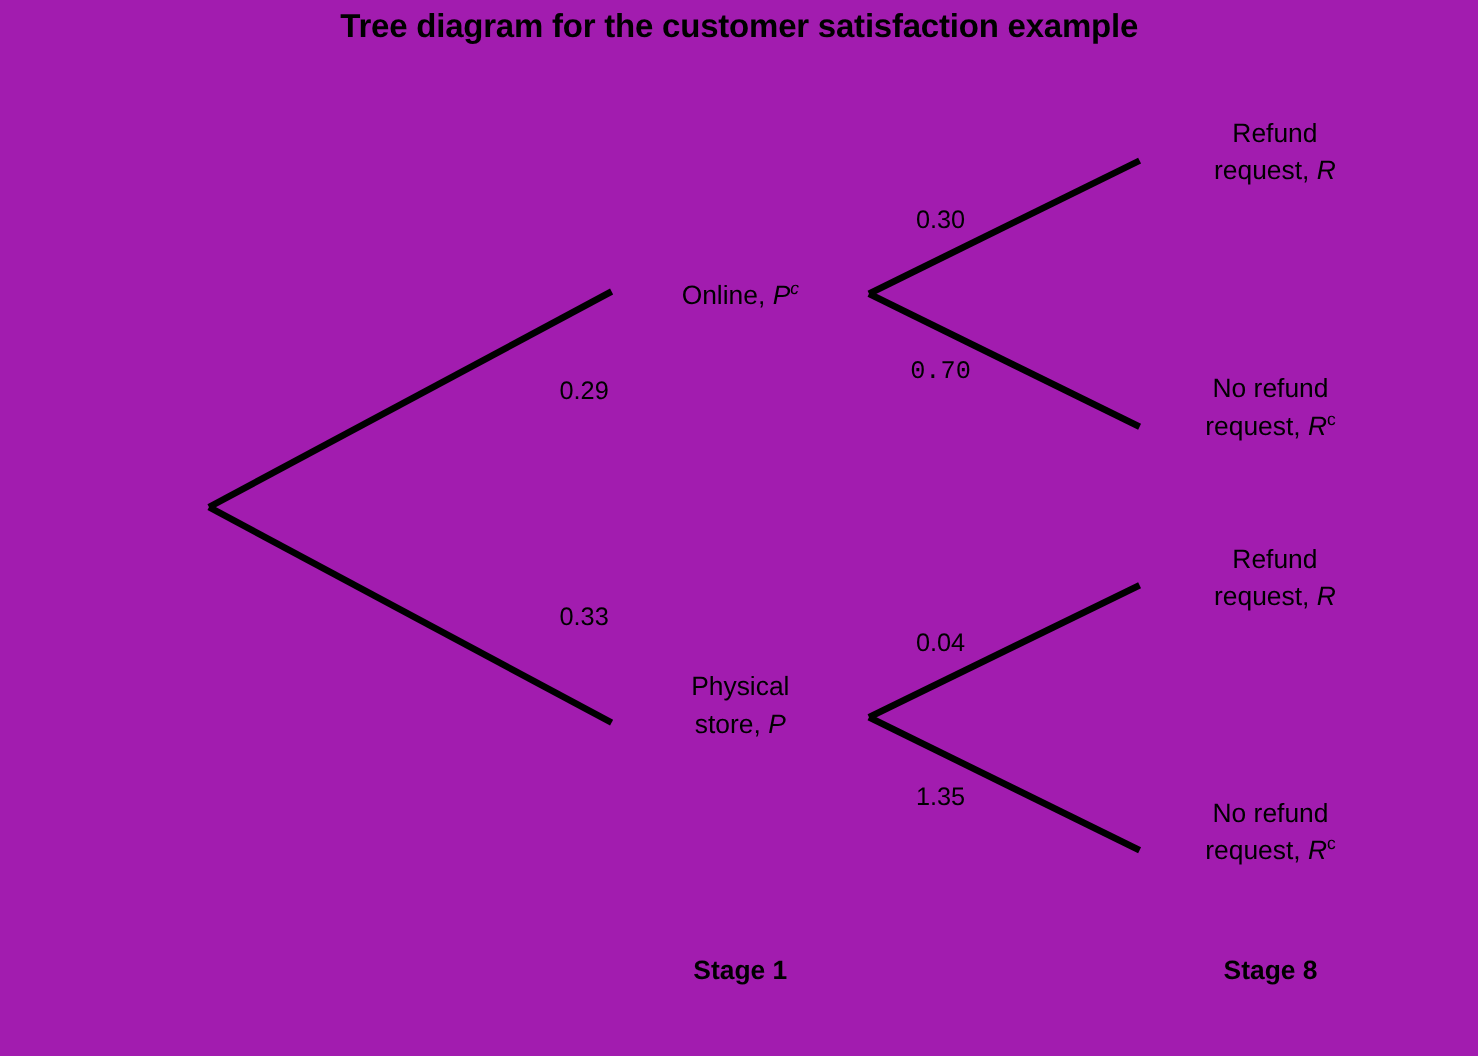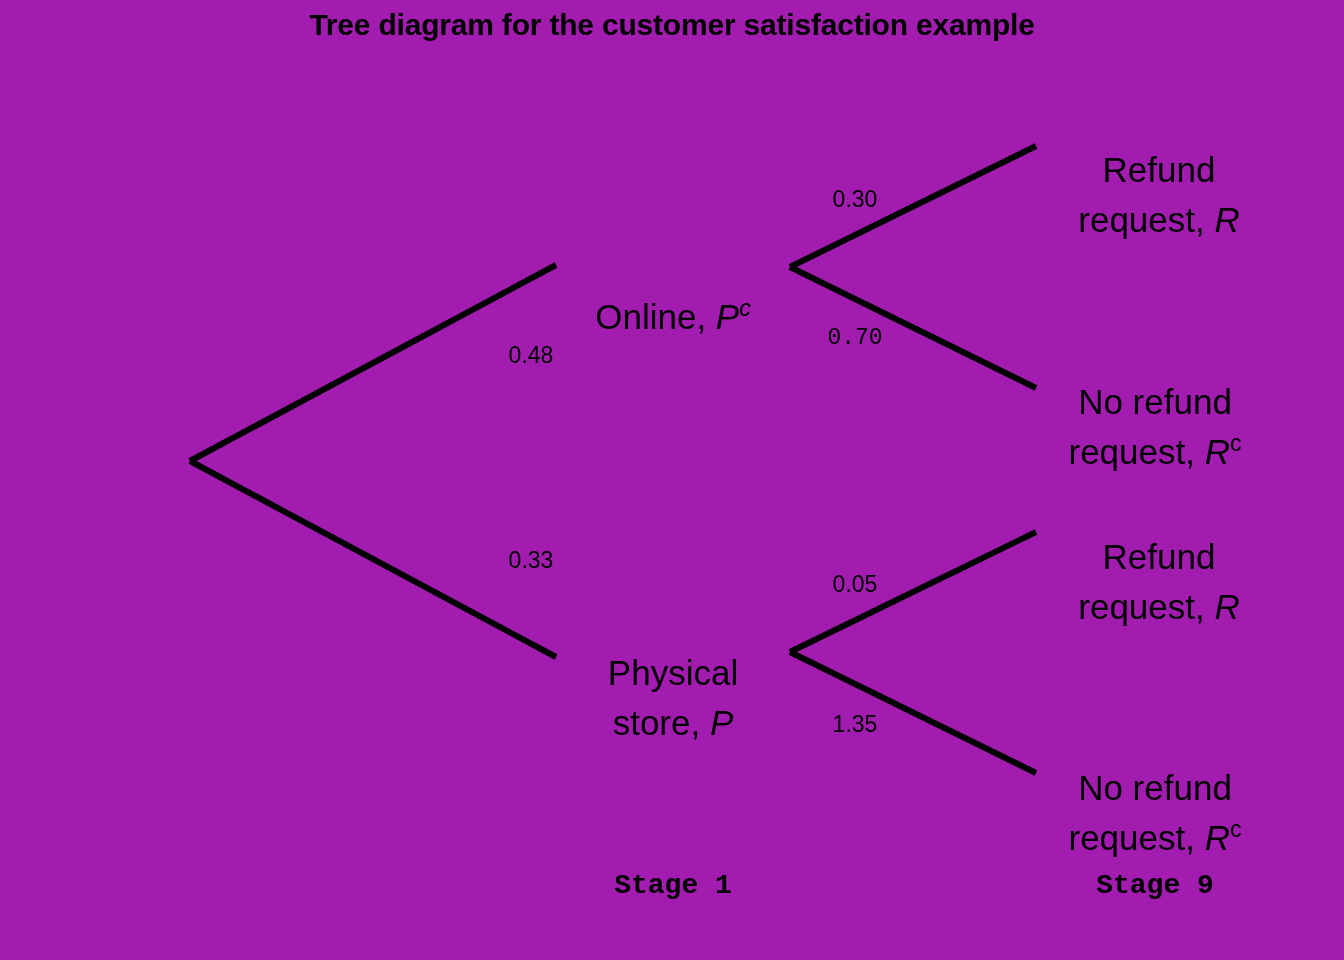--- a/index.html
+++ b/index.html
@@ -40,33 +40,31 @@
     position: absolute;
     left: 0;
     top: 8px;
     width: 1344px;
     text-align: center;
     font-size: 30px;
     font-weight: bold;
     letter-spacing: -0.2px;
   }
   .node-label {
-    font-size: 35px;
+    font-size: 24px;
     text-align: center;
-    margin-top: 40px;
   }
   .prob-label {
     font-size: 23px;
     text-align: center;
   }
   .stage-label {
-    font-size: 28px;
+    font-size: 24px;
     font-weight: bold;
     text-align: center;
-    font-family: Liberation Mono, monospace;
   }
   .ital {
     font-style: italic;
   }
   .sup-ital {
     font-style: italic;
     font-size: 0.66em;
     vertical-align: super;
     line-height: 0;
   }
@@ -124,29 +122,29 @@
   <div class="lbl node-label center-box two-line" style="left:1159px; top:492px;">
     <span class="line">Refund</span>
     <span class="line"><span>request, </span><span class="ital">R</span></span>
   </div>
 
   <div class="lbl node-label center-box two-line" style="left:1155px; top:723px;">
     <span class="line">No refund</span>
     <span class="line"><span>request, </span><span class="ital">R</span><span class="sup-up">c</span></span>
   </div>
 
-  <div class="lbl prob-label center-box" style="left:531px; top:339px;">0.48</div>
+  <div class="lbl prob-label center-box" style="left:531px; top:339px;">0.29</div>
 
   <div class="lbl prob-label center-box" style="left:531px; top:544px;">0.33</div>
 
   <div class="lbl prob-label center-box" style="left:855px; top:183px;">0.30</div>
 
   <div class="lbl prob-label center-box" style="left:855px; top:322px;font-family:Liberation Mono, monospace;">0.70</div>
 
-  <div class="lbl prob-label center-box" style="left:855px; top:568px;">0.05</div>
+  <div class="lbl prob-label center-box" style="left:855px; top:568px;">0.04</div>
 
   <div class="lbl prob-label center-box" style="left:855px; top:708px;">1.35</div>
 
   <div class="lbl stage-label center-box" style="left:673px; top:866px;">Stage 1</div>
 
-  <div class="lbl stage-label center-box" style="left:1155px; top:866px;">Stage 9</div>
+  <div class="lbl stage-label center-box" style="left:1155px; top:866px;">Stage 8</div>
 
 </div>
 
 </body></html>

